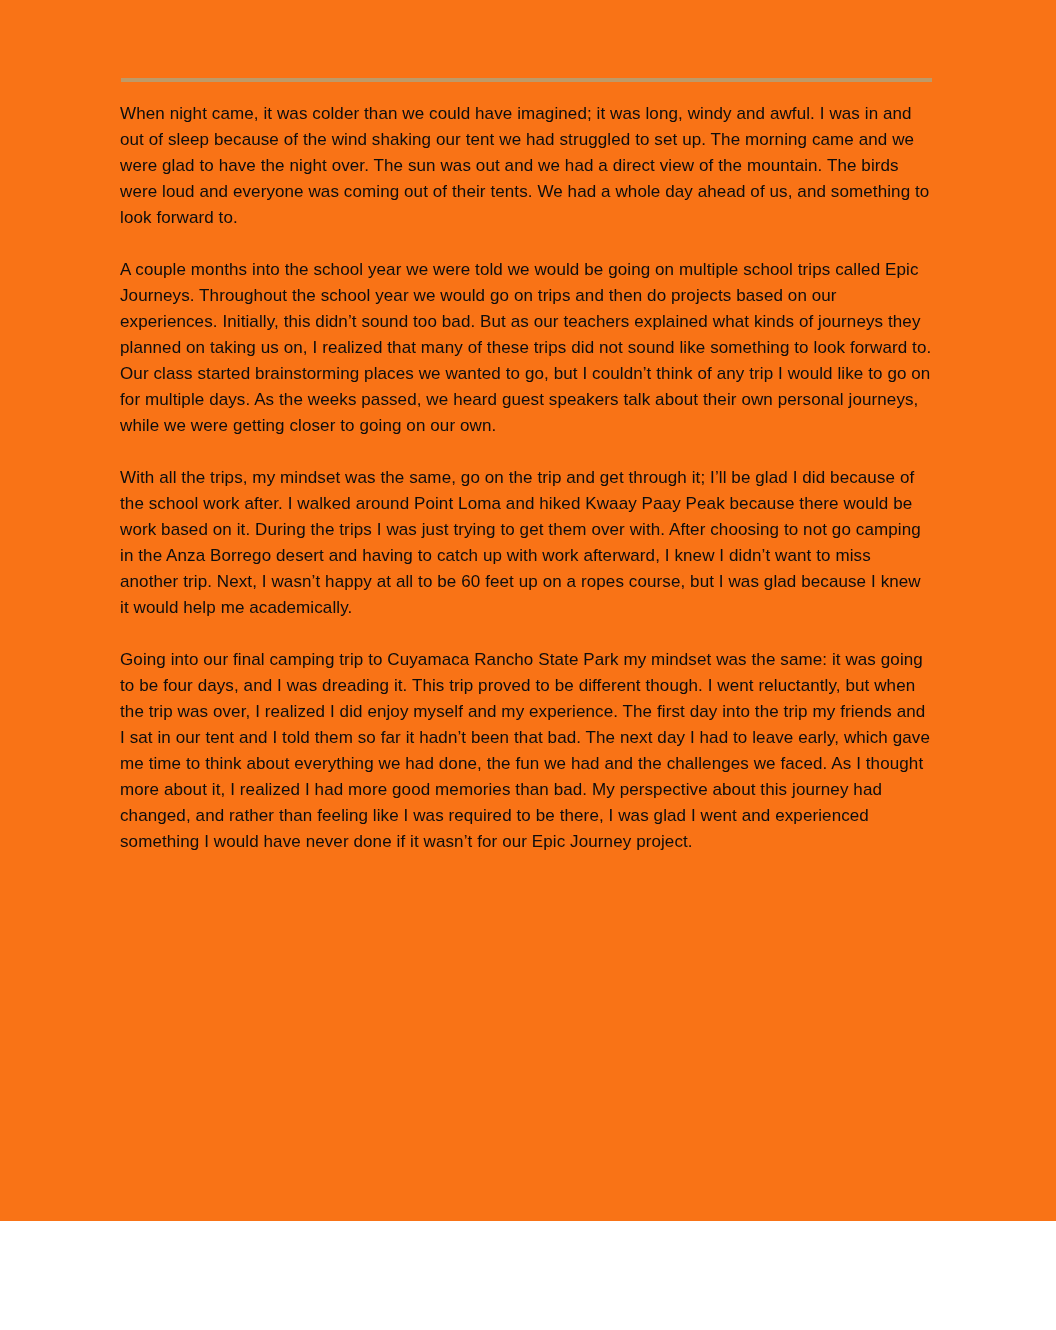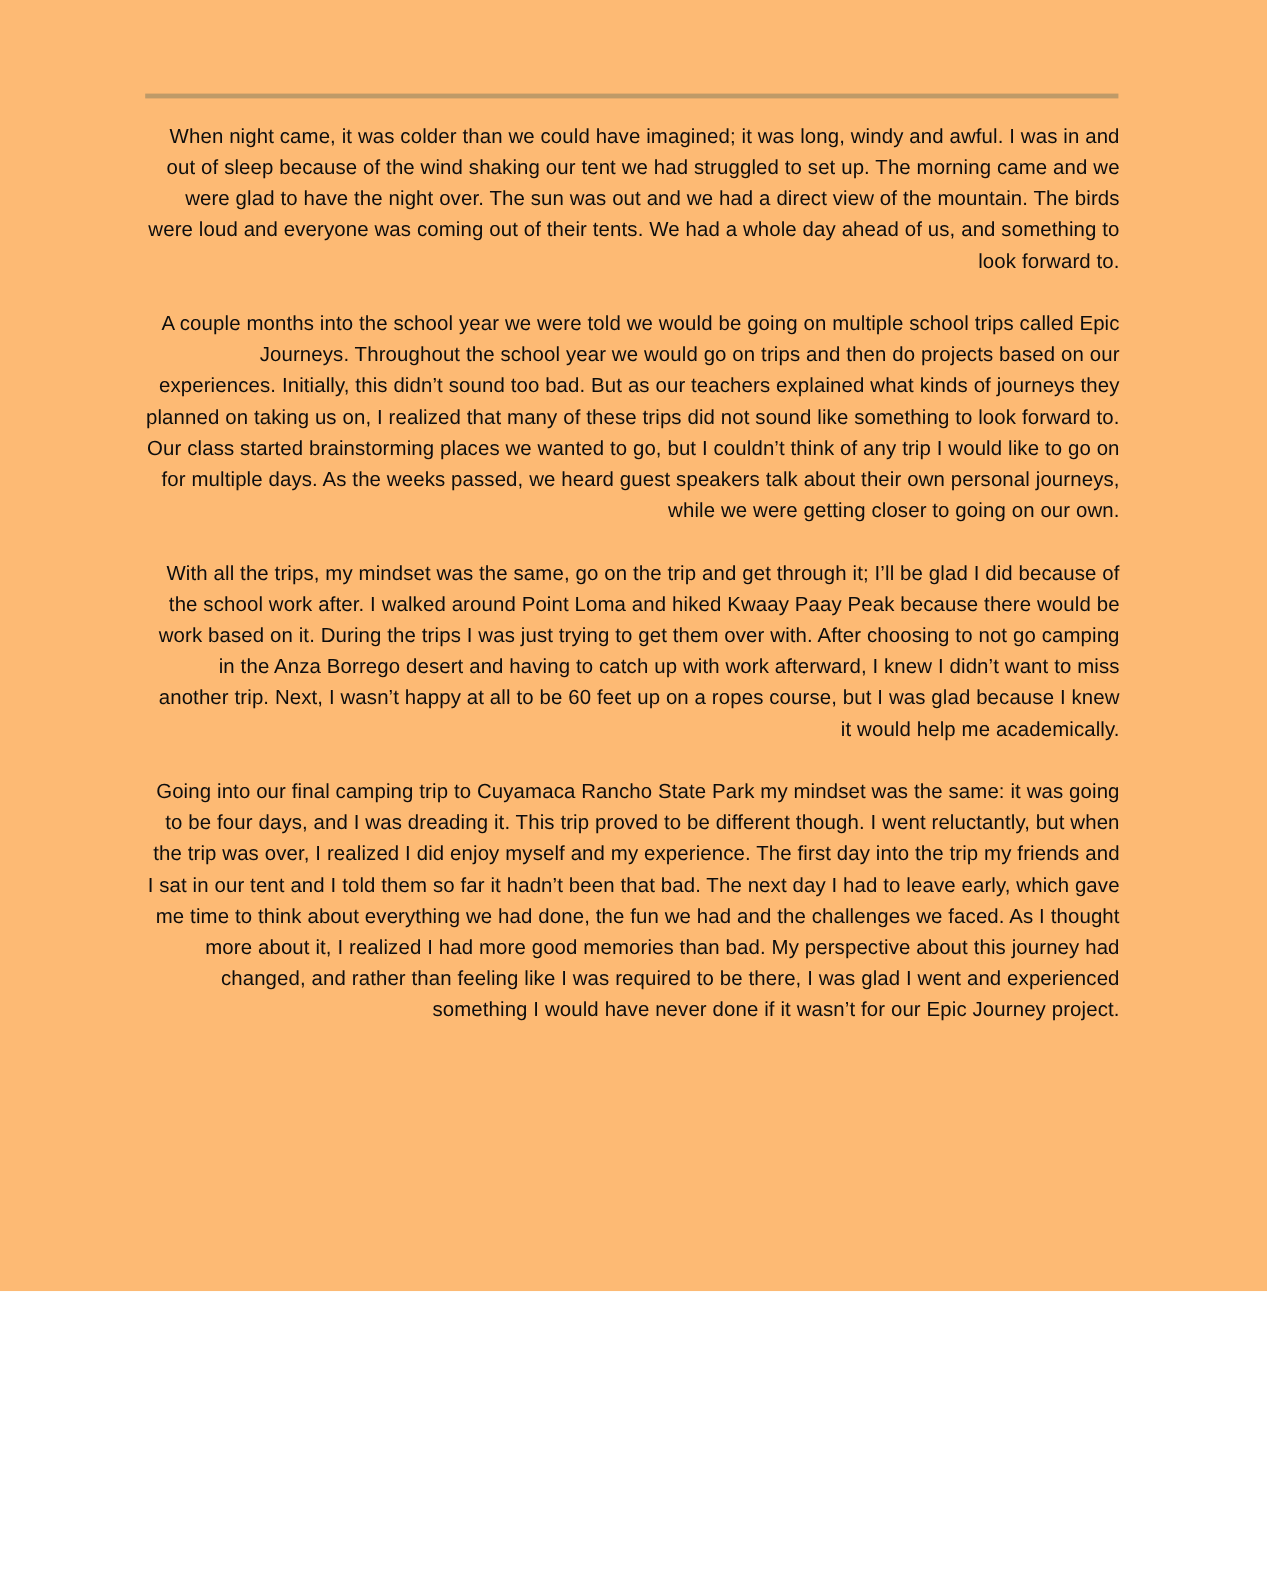--- a/index.html
+++ b/index.html
@@ -3,26 +3,25 @@
 <meta charset="utf-8">
 <style>
   html, body {
     margin: 0;
     padding: 0;
     background: #ffffff;
   }
   .page {
     position: relative;
     width: 1056px;
-    height: 1076px;
-    background: #fdba74;
+    height: 1221px;
+    background: #f97316;
     font-family: "Liberation Sans", sans-serif;
     color: #0d0d0d;
     overflow: hidden;
-    text-align: right;
   }
   .top-rule {
     position: absolute;
     left: 121px;
     top: 78px;
     width: 811px;
     height: 4px;
     background: #be9a68;
   }
   .content {

